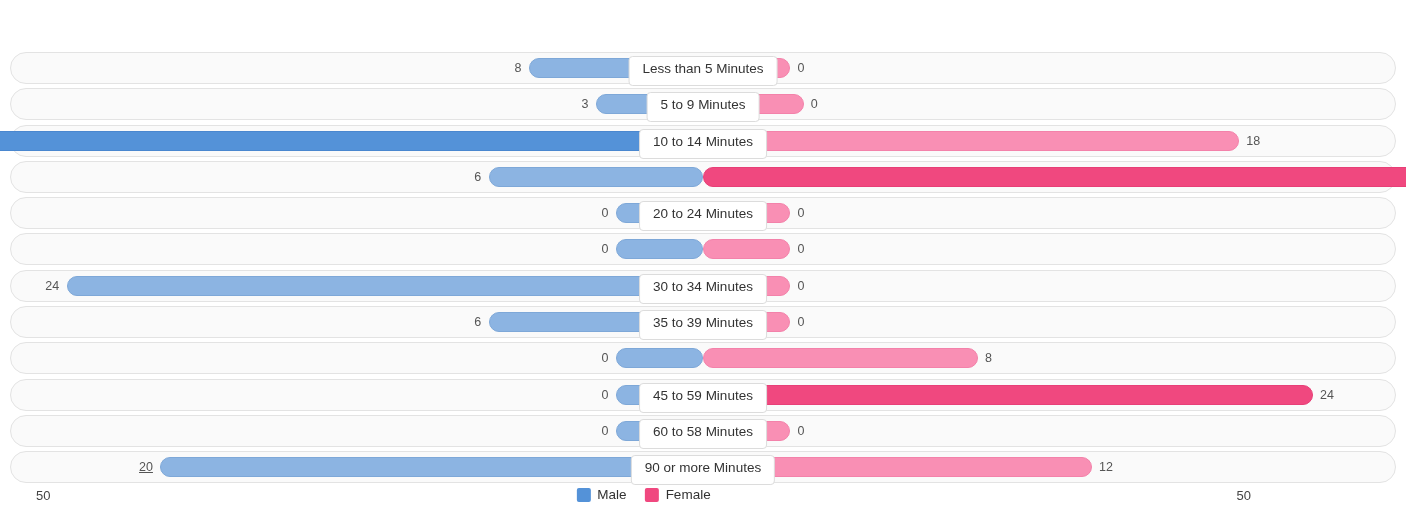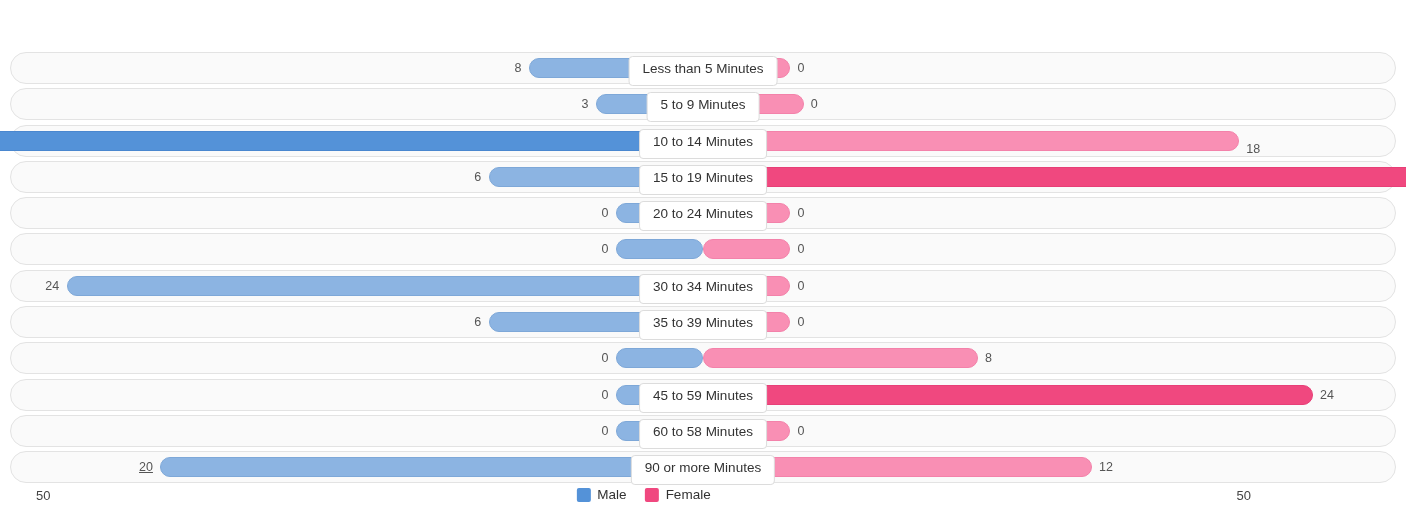--- a/index.html
+++ b/index.html
@@ -181,30 +181,29 @@
           <div class="val" style="right: calc(58.55%);">3</div>
           <div class="bar female" style="width: 7.5%;"></div>
           <div class="val" style="left: calc(58.05%);">0</div>
           <div class="cat-label">5 to 9 Minutes</div>
         </div>
       </div>
       <div class="row">
         <div class="row-inner">
           <div class="bar male hi" style="width: 77%;"></div>
           <div class="bar female" style="width: 40%;"></div>
-          <div class="val" style="left: calc(90.55%); margin-top: 8px;">18</div>
+          <div class="val" style="left: calc(90.55%);">18</div>
           <div class="cat-label">10 to 14 Minutes</div>
         </div>
       </div>
       <div class="row">
         <div class="row-inner">
           <div class="bar male" style="width: 16%;"></div>
           <div class="val" style="right: calc(66.55%);">6</div>
           <div class="bar female hi" style="width: 77%;"></div>
-          <div class="cat-label">15 to 19 Minutes</div>
         </div>
       </div>
       <div class="row">
         <div class="row-inner">
           <div class="bar male" style="width: 6.5%;"></div>
           <div class="val" style="right: calc(57.05%);">0</div>
           <div class="bar female" style="width: 6.5%;"></div>
           <div class="val" style="left: calc(57.05%);">0</div>
           <div class="cat-label">20 to 24 Minutes</div>
         </div>

